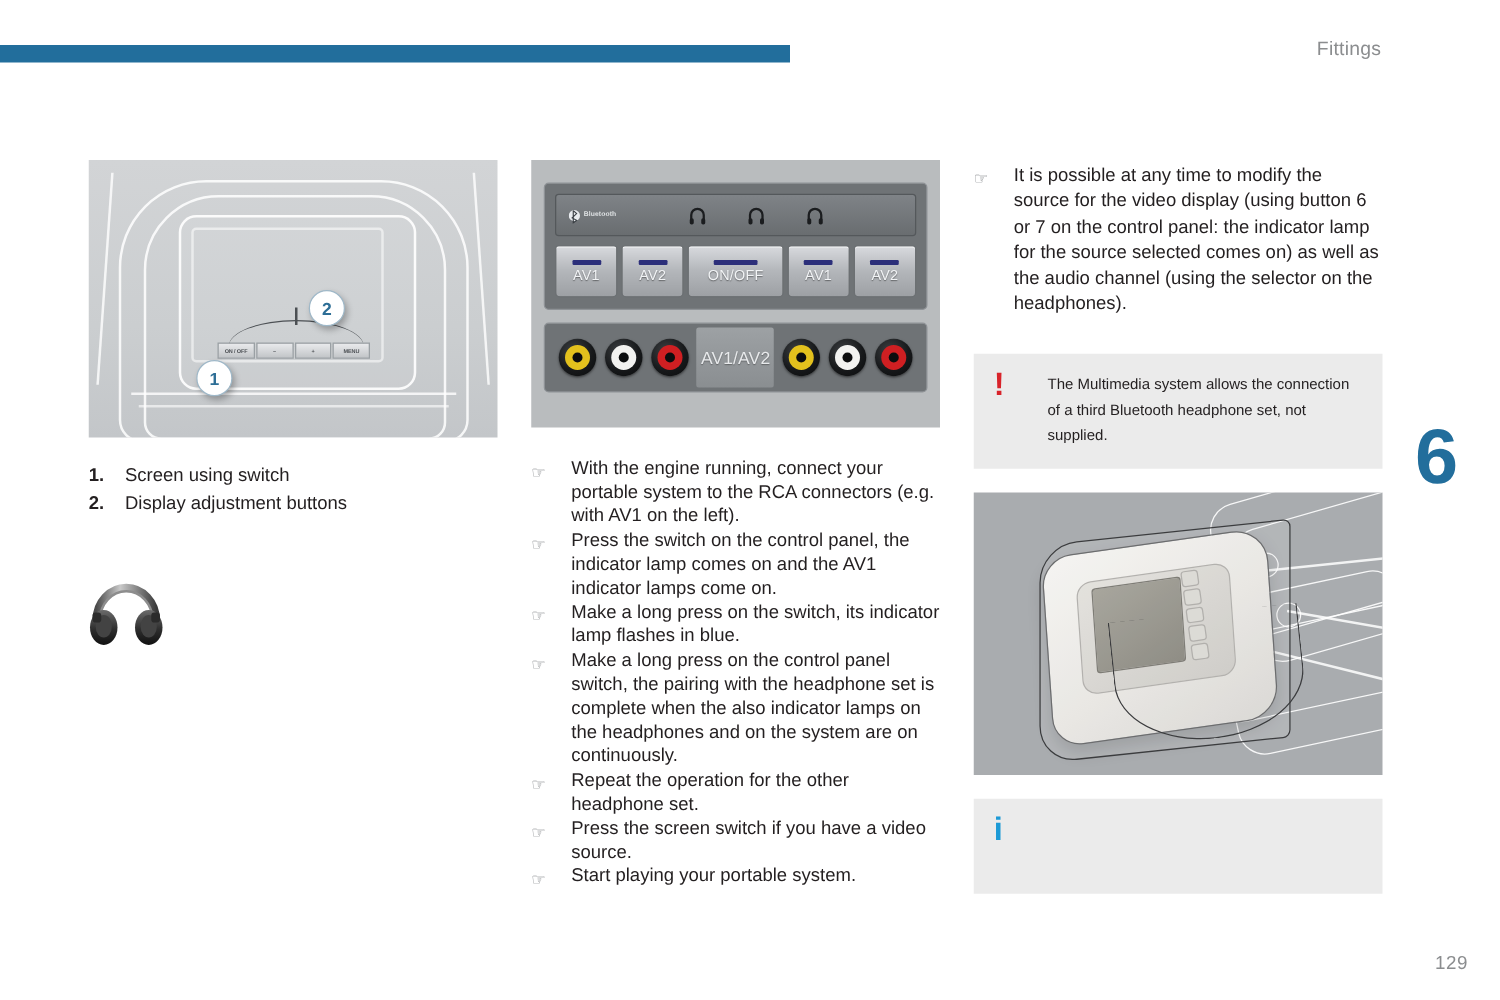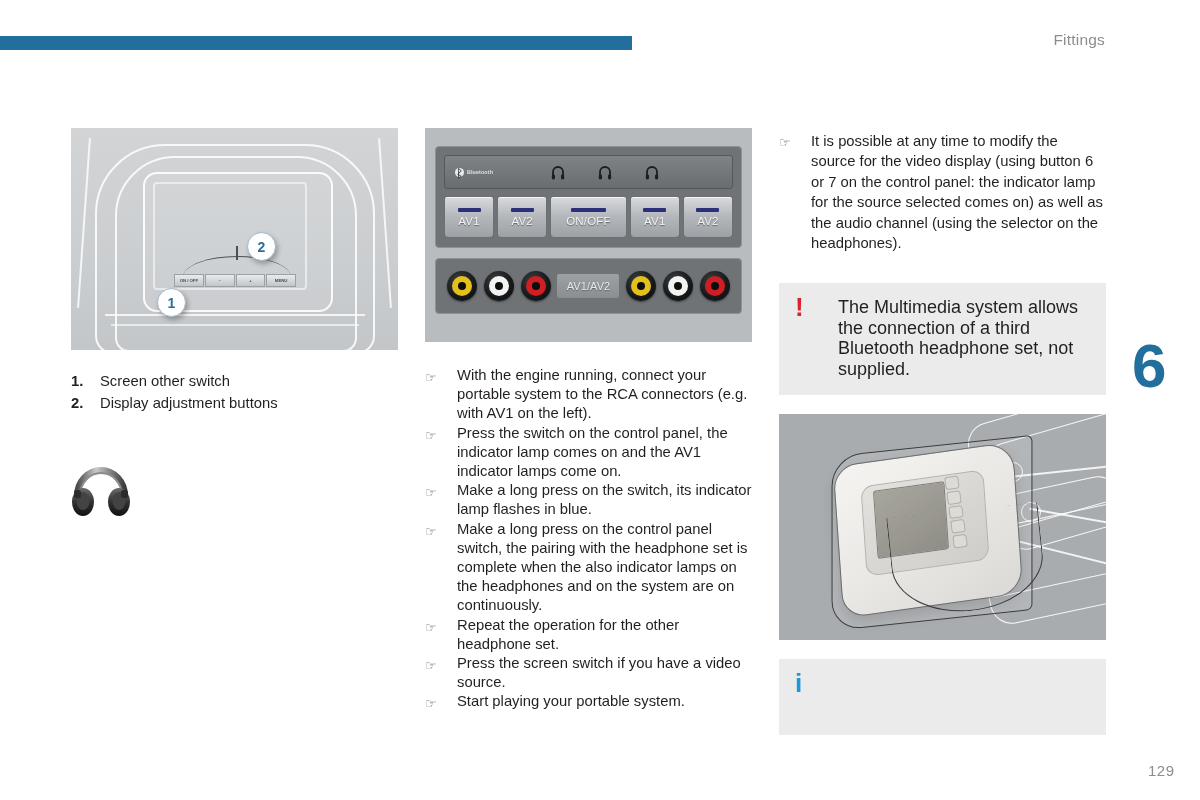--- a/index.html
+++ b/index.html
@@ -336,27 +336,27 @@
   .rca-hole {
     width: 8px; height: 8px;
     border-radius: 50%;
     background: #0c0d0e;
   }
   .rca-yellow .rca-ring { background: #e3c11d; }
   .rca-white  .rca-ring { background: #f2f2f0; }
   .rca-red    .rca-ring { background: #cf1f22; }
   .rca-label {
     width: 62px;
-    height: 24px;
+    height: 48px;
     background: linear-gradient(180deg,#9da1a4,#8a8e91);
     border-radius: 2px;
     display: flex;
     align-items: center;
     justify-content: center;
-    font-size: 11px;
+    font-size: 14px;
     color: #e8eaec;
     letter-spacing: 0.1px;
     text-shadow: 0 1px 1px rgba(0,0,0,.35);
   }
 
   
   .bullets {
     margin-top: 24px;
   }
   .bullet-row {
@@ -382,21 +382,21 @@
     display: flex;
     box-sizing: border-box;
   }
   .note-icon {
     width: 43px;
     flex-shrink: 0;
     display: flex;
     justify-content: flex-start;
   }
   .note-text {
-    font-size: 18px;
+    font-size: 12px;
     line-height: 20.4px;
   }
   .bang {
     color: #d8232a;
     font-size: 26px;
     font-weight: bold;
     line-height: 20px;
   }
   .infoi {
     color: #1c9ad6;
@@ -544,21 +544,21 @@
       <div class="hr-btn">MENU</div>
     </div>
 
     <div class="callout callout-1">1</div>
     <div class="callout callout-2">2</div>
   </div>
 
   <div class="numlist">
     <div class="numlist-row">
       <span class="numlist-num">1.</span>
-      <span>Screen other switch</span>
+      <span>Screen using switch</span>
     </div>
     <div class="numlist-row">
       <span class="numlist-num">2.</span>
       <span>Display adjustment buttons</span>
     </div>
   </div>
 
   <div class="hp-note">
     <div class="hp-icon-wrap">
       <svg width="60" height="62" viewBox="0 0 60 62" aria-hidden="true">

